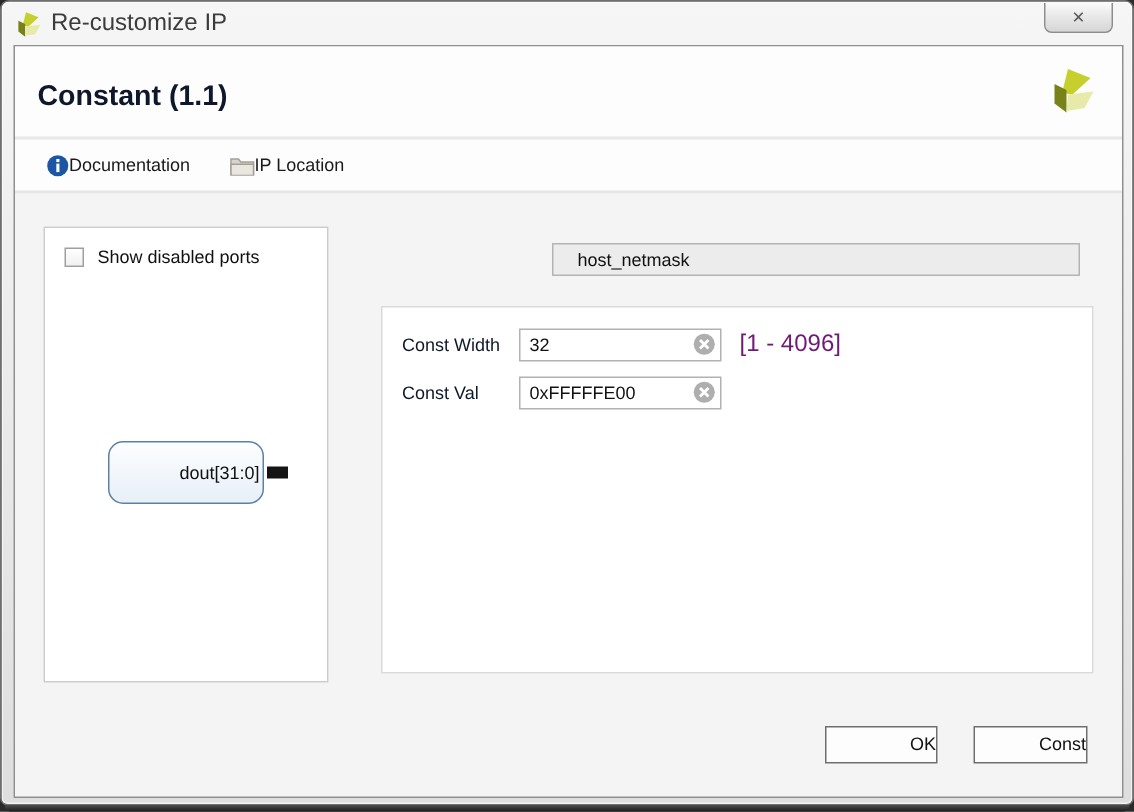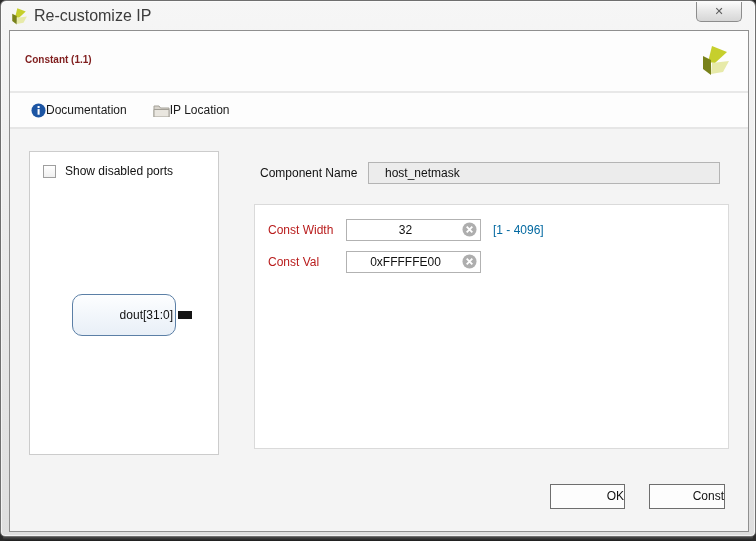--- a/index.html
+++ b/index.html
@@ -22,21 +22,21 @@
     border:1px solid #8d8d8d; border-top:none; border-radius:0 0 5px 5px;
     display:flex; align-items:center; justify-content:center;
     font-size:11px; font-weight:bold; color:#5c5c5c; cursor:default; }
 
   .dialog-frame { position:absolute; left:8px; top:29px; width:740px; height:502px;
     background:#f4f4f4; border:1px solid #8f8f8f; }
 
   .band-header { position:relative; height:62px; background:#fdfdfd;
     border-bottom:2px solid #e8e8e8; }
   .band-header .dialog-title { position:absolute; left:15px; top:23px;
-    font-size:10px; font-weight:bold; color:#7f1d1d; }
+    font-size:19px; font-weight:bold; color:#0f172a; }
   .band-header .brand-logo { position:absolute; right:17px; top:13px;
     width:32px; height:32px; }
 
   .band-toolbar { height:36px; background:#fdfdfd; border-bottom:2px solid #e6e6e6;
     display:flex; align-items:center; padding-left:21px; }
   .tool-item { display:flex; align-items:center; gap:0; font-size:12px;
     color:#1a1a1a; margin-right:26px; cursor:default; }
   .tool-item svg { display:block; }
 
   .main { position:relative; height:398px; background:#f4f4f4; }
@@ -58,28 +58,28 @@
 
   .comp-label { position:absolute; left:250px; top:33px; height:22px;
     line-height:22px; font-size:12px; color:#111; }
   .comp-field { position:absolute; left:358px; top:33px; width:352px; height:22px;
     background:#ececec; border:1px solid #b4b4b4; line-height:20px;
     padding-left:16px; font-size:12px; color:#111; }
 
   .config-panel { position:absolute; left:244px; top:75px; width:475px; height:245px;
     background:#ffffff; border:1px solid #dadada; }
   .cfg-label { position:absolute; left:13px; height:22px; line-height:22px;
-    font-size:12px; color:#b91c1c; }
+    font-size:12px; color:#0f172a; }
   .cfg-input-wrap { position:absolute; left:91px; width:135px; height:22px; }
   .cfg-input { width:135px; height:22px; border:1px solid #b2b2b2; background:#fff;
     font-family:"Liberation Sans","DejaVu Sans",sans-serif; font-size:12px;
-    color:#111; padding:0 22px 0 6px;text-align:center; }
+    color:#111; padding:0 22px 0 6px; }
   .clear-icon { position:absolute; right:4px; top:3px; width:15px; height:15px; }
   .cfg-hint { position:absolute; left:238px; height:22px; line-height:22px;
-    font-size:12px; color:#0369a1; }
+    font-size:16px; color:#701a75; }
   .row-y1 { top:14px; } .row-y2 { top:46px; }
 
   .btn { position:absolute; top:355px; height:25px; background:#fdfdfd;
     border:1px solid #6e6e6e; font-family:"Liberation Sans","DejaVu Sans",sans-serif;
     font-size:12px; color:#111; text-align:right; line-height:23px; cursor:default; }
   .btn-ok { left:540px; width:75px; }
   .btn-cancel { left:639px; width:76px; }
 </style>
 </head>
 <body>
@@ -133,21 +133,20 @@
         <div class="cb-row">
           <span class="checkbox"></span>
           <span class="cb-label">Show disabled ports</span>
         </div>
         <div class="port-block">
           <span>dout[31:0]</span>
         </div>
         <div class="port-pin"></div>
       </div>
 
-      <div class="comp-label">Component Name</div>
       <div class="comp-field">host_netmask</div>
 
       <div class="config-panel">
 
         <div class="cfg-label row-y1">Const Width</div>
         <div class="cfg-input-wrap row-y1">
           <input class="cfg-input" type="text" value="32" style="">
           <svg class="clear-icon" viewBox="0 0 16 16">
             <circle cx="8" cy="8" r="7.5" fill="#aeaeae"></circle>
             <path d="M5 5 L11 11 M11 5 L5 11" stroke="#fff" stroke-width="2"></path>

